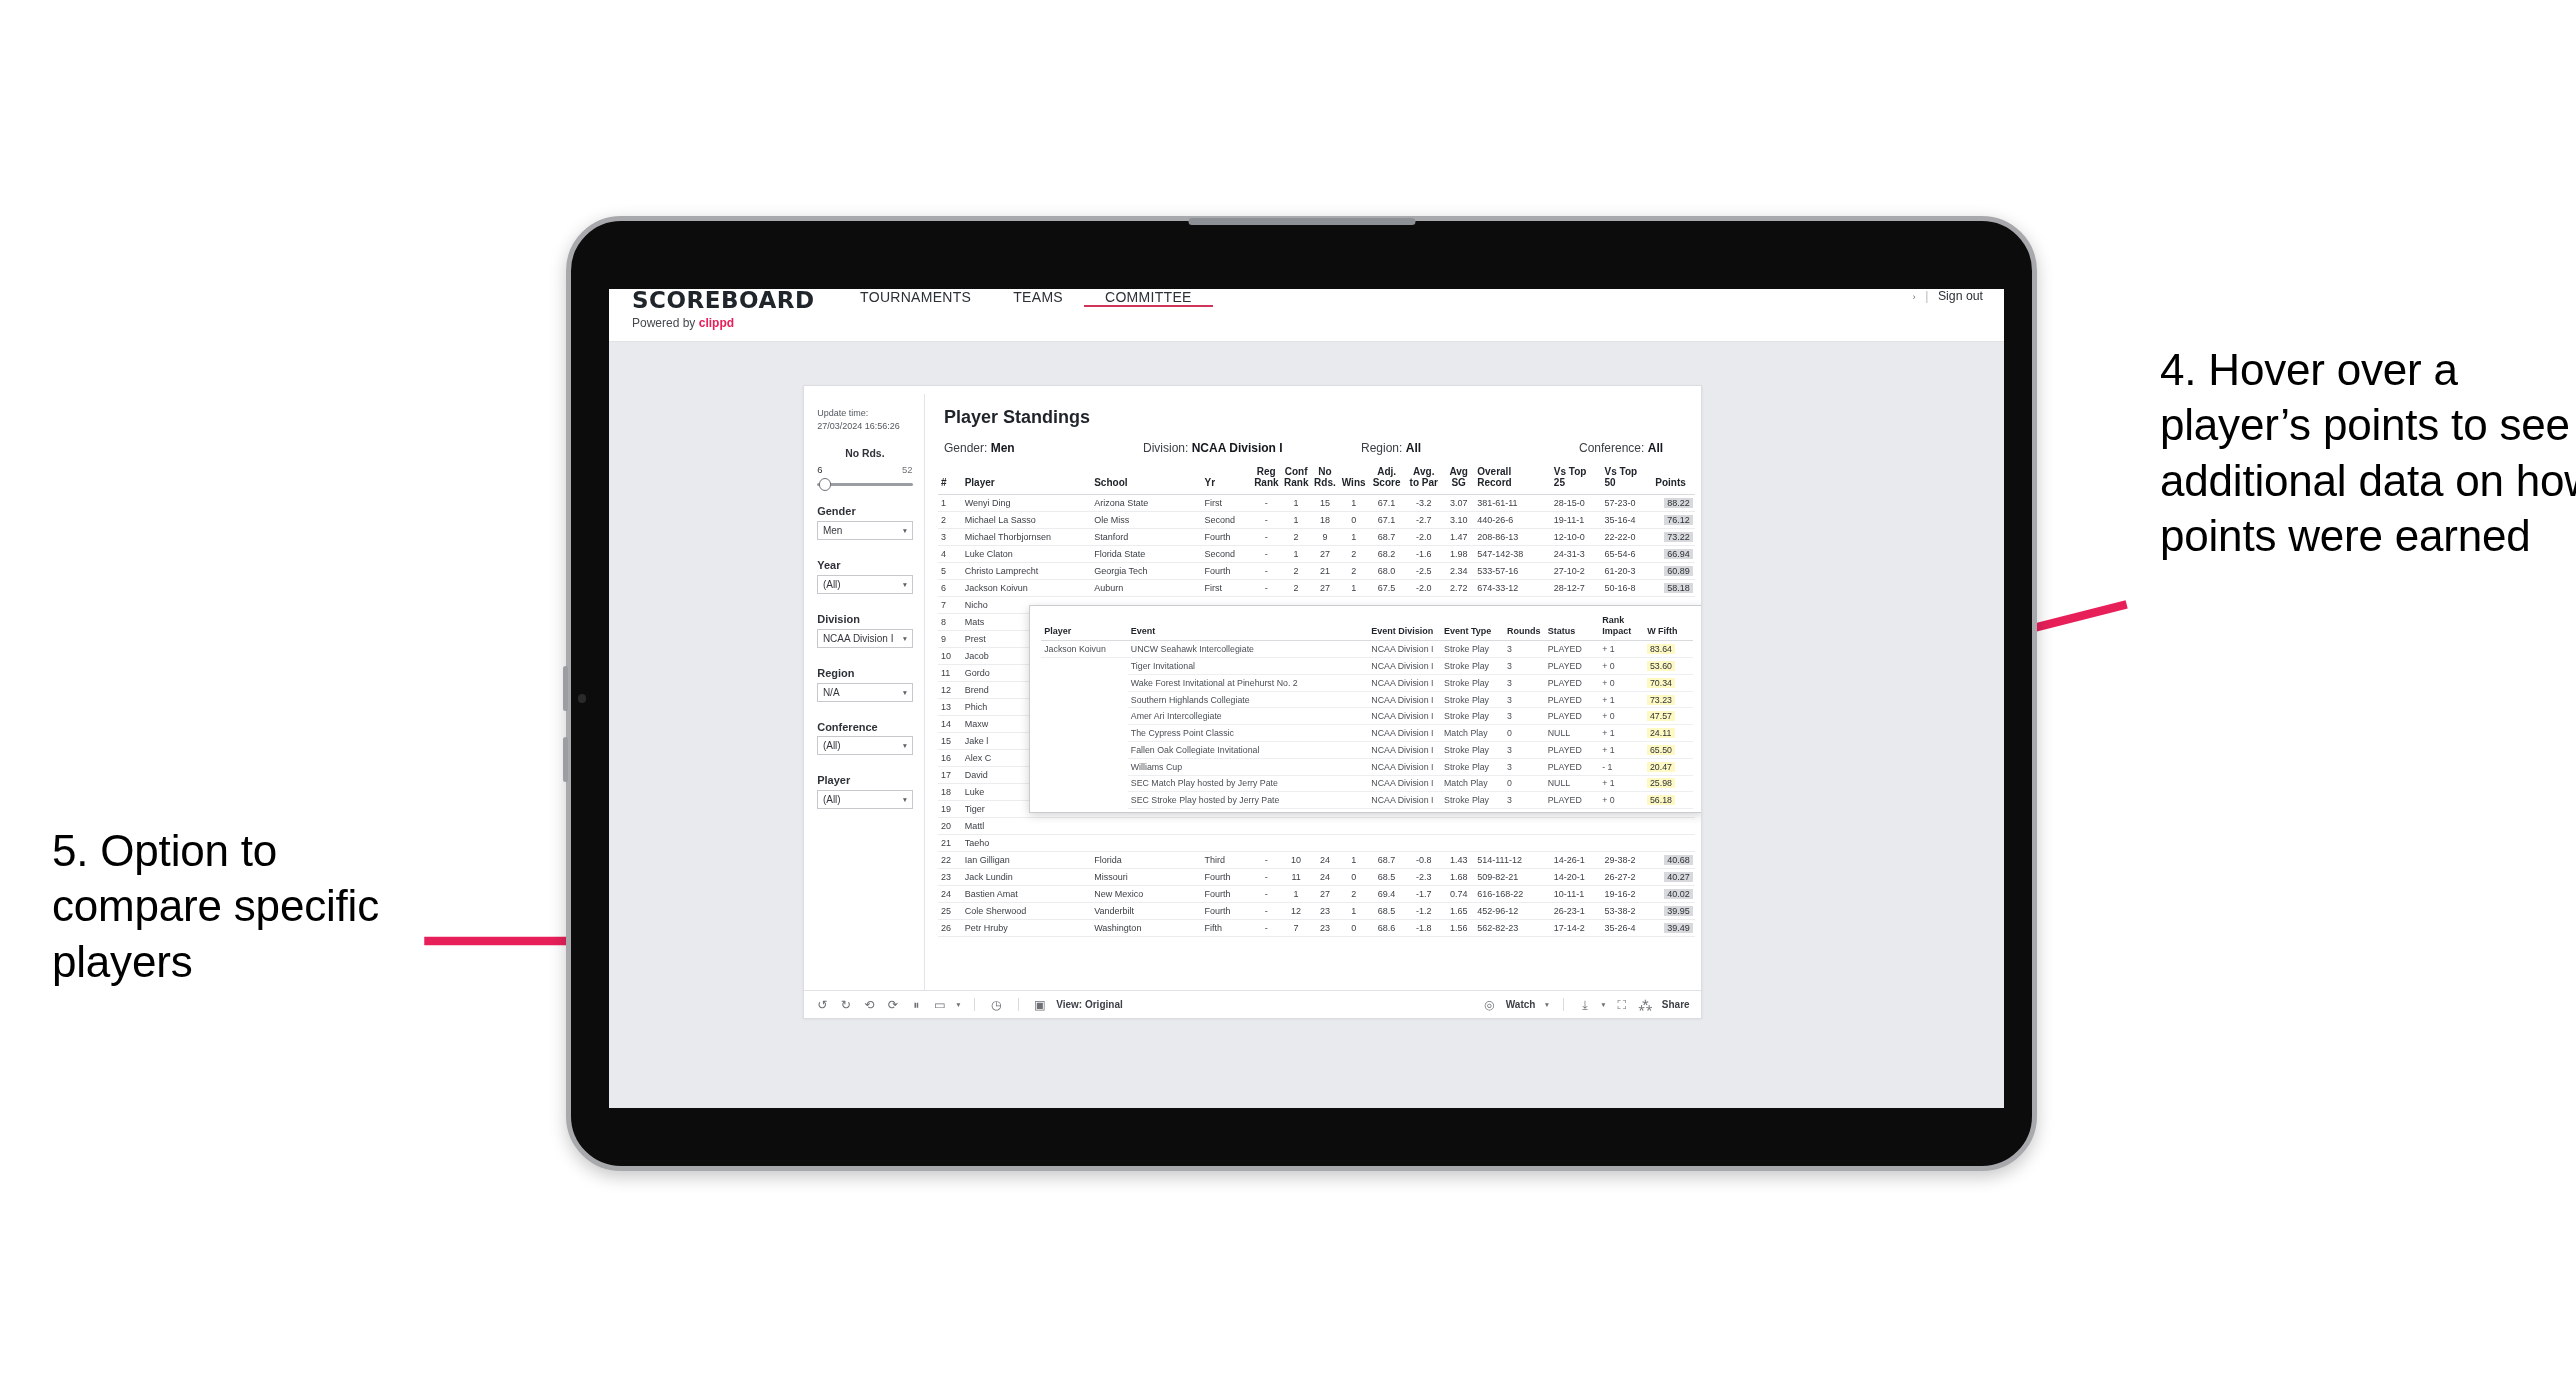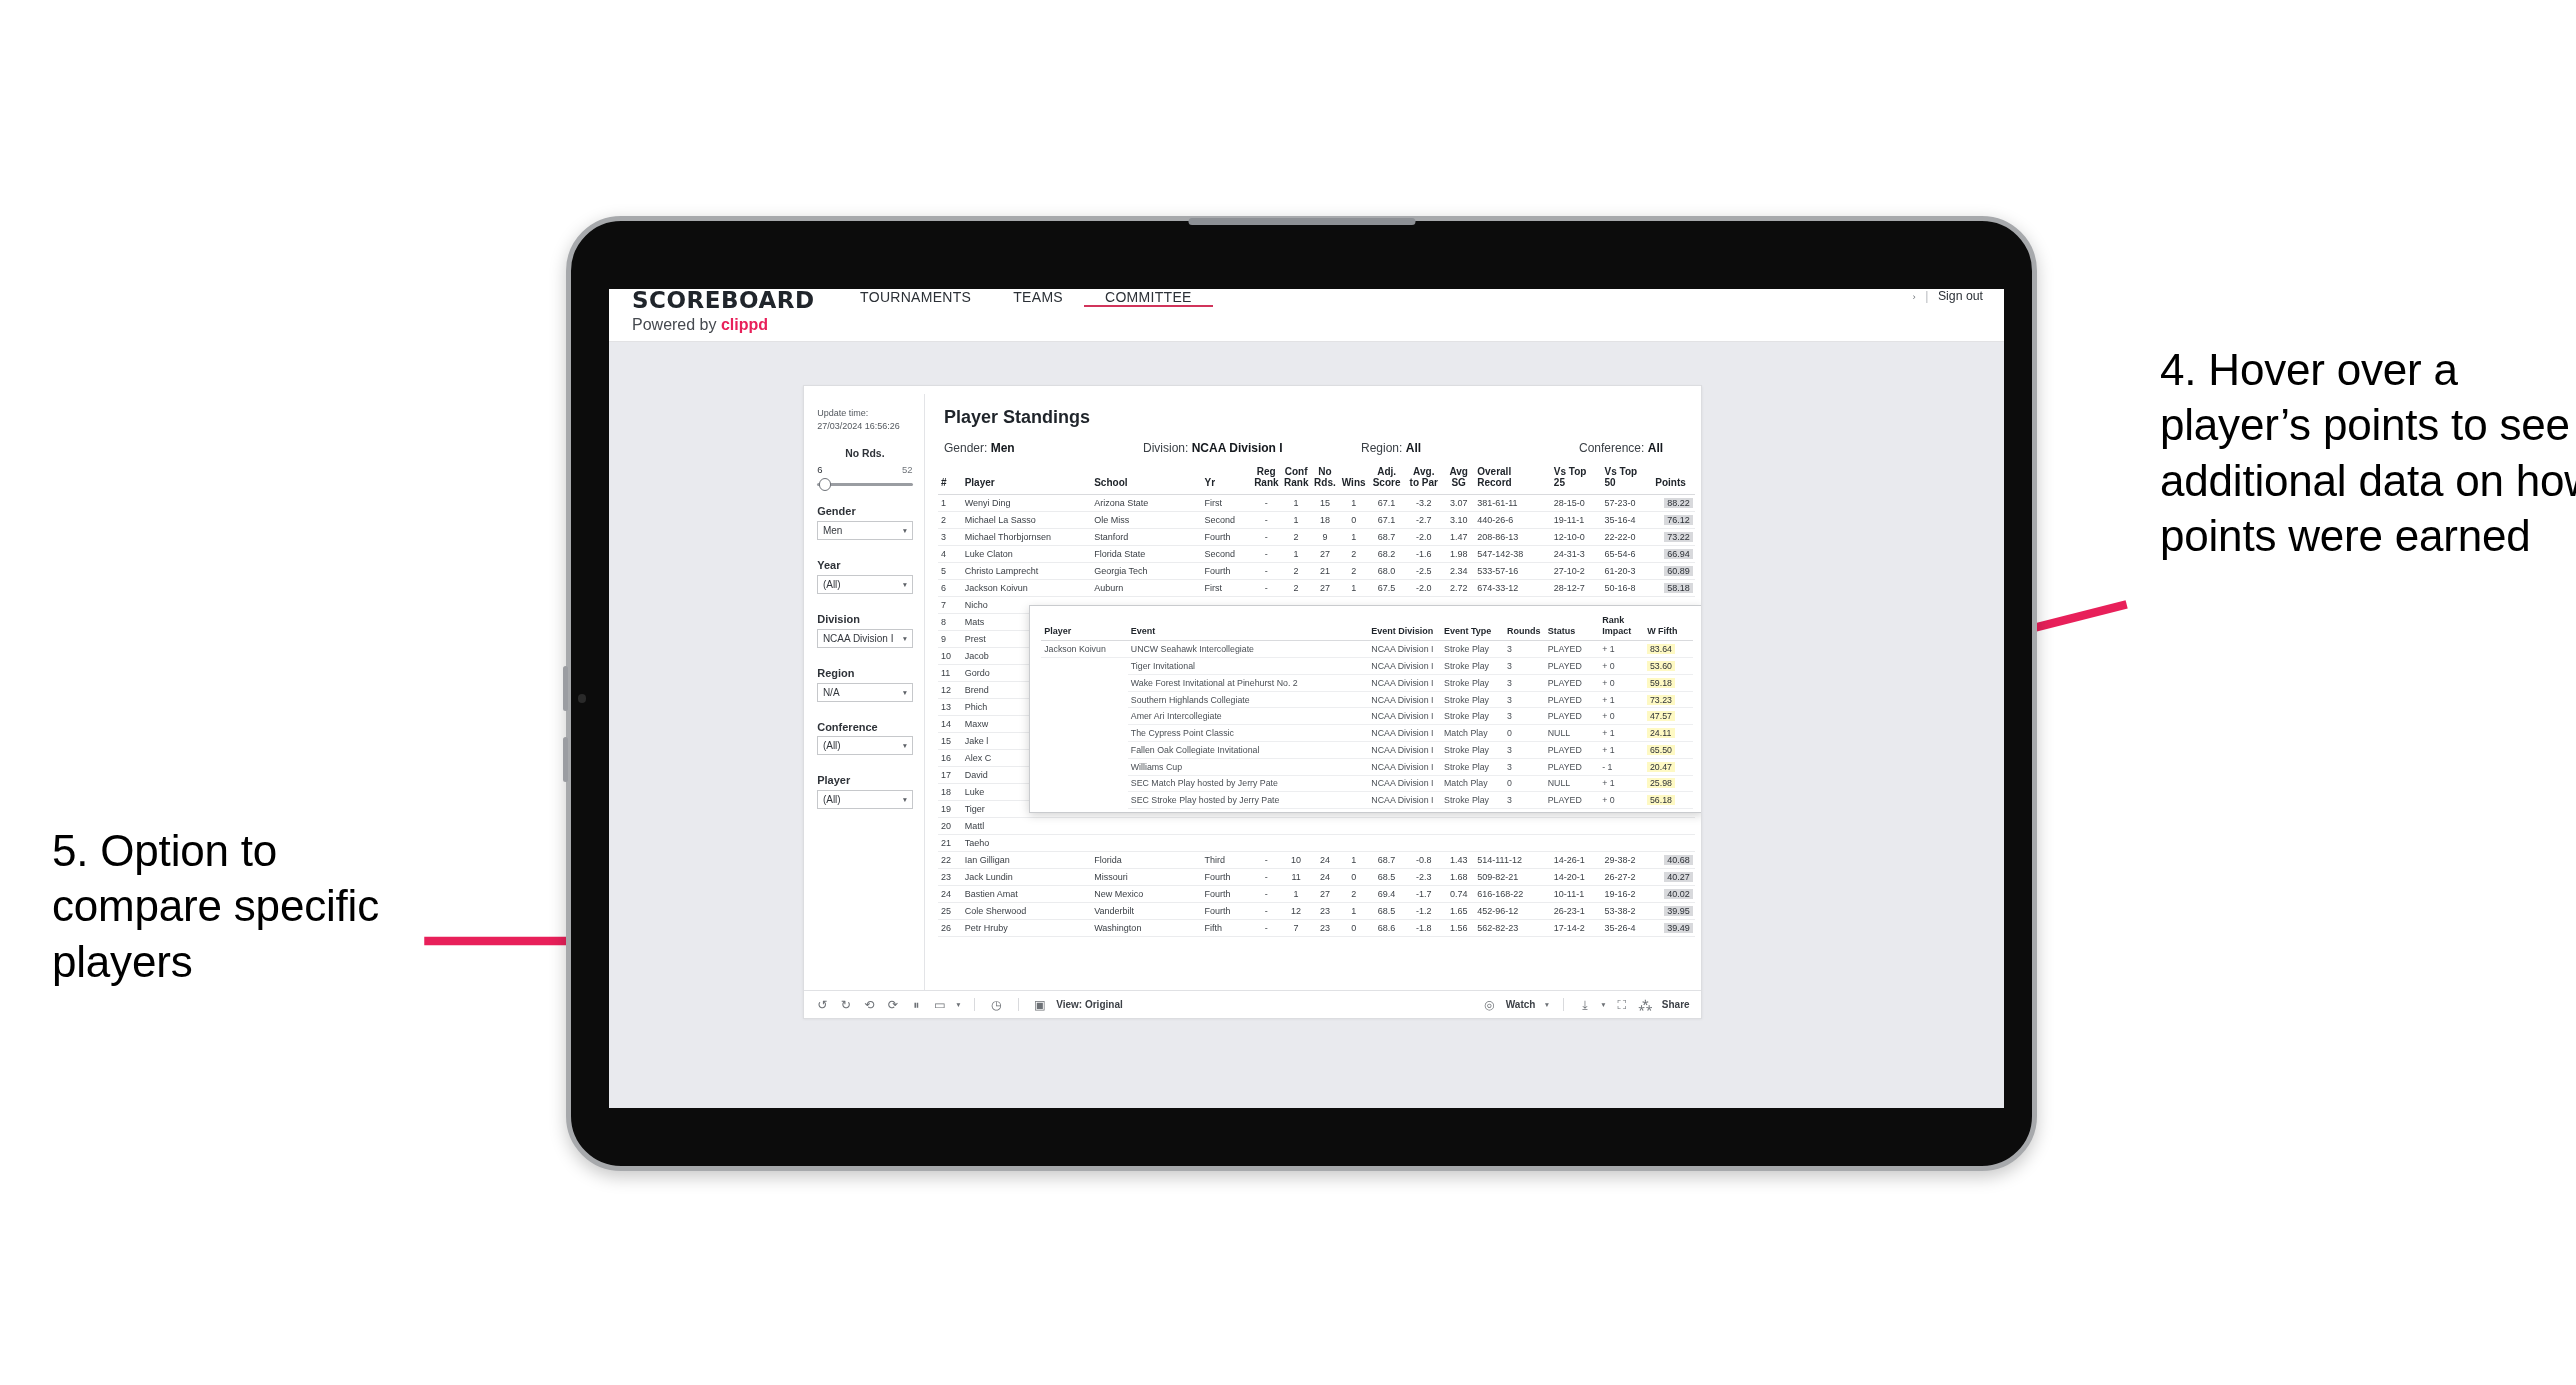--- a/index.html
+++ b/index.html
@@ -58,21 +58,21 @@
   
   .appbar {
     height: 53px; background:#ffffff; display:flex; align-items:flex-start;
     border-bottom: 0.9px solid #e2e2e4;
   }
   .brand { display:flex; flex-direction:column; justify-content:center; padding: 0 24.6px 0 23px; }
   .brand-title {
     font-size: 23px; font-weight: 800; letter-spacing: 0.5px; color:#20252b;
     font-family: "DejaVu Sans", sans-serif; line-height:1;
   }
-  .brand-sub { font-size: 16px; color:#45494f; margin-top: 3.8px; }
+  .brand-sub { font-size: 12px; color:#45494f; margin-top: 3.8px; }
   .brand-sub b { color:#e8205a; font-weight:700; }
 
   .navtabs { display:flex; align-items:stretch; }
   .navtab {
     display:flex; align-items:center; padding: 0 21px;
     font-size: 14px; color:#2b3036; letter-spacing: 0.3px;
     border-bottom: 2.8px solid transparent;
   }
   .navtab.active { border-bottom-color:#d1345b; }
   .appbar-right {
@@ -857,21 +857,21 @@
                           <td class="tt-wpts wpts"><span>53.60</span></td>
                         </tr>
                         <tr>
                           <td class="tt-player" style="border-bottom: none;"></td>
                           <td class="tt-event">Wake Forest Invitational at Pinehurst No. 2</td>
                           <td class="tt-div">NCAA Division I</td>
                           <td class="tt-type">Stroke Play</td>
                           <td class="tt-rounds">3</td>
                           <td class="tt-status">PLAYED</td>
                           <td class="tt-rank">+ 0</td>
-                          <td class="tt-wpts wpts"><span>59.18</span></td>
+                          <td class="tt-wpts wpts"><span>70.34</span></td>
                         </tr>
                         <tr>
                           <td class="tt-player" style="border-bottom: none;"></td>
                           <td class="tt-event">Southern Highlands Collegiate</td>
                           <td class="tt-div">NCAA Division I</td>
                           <td class="tt-type">Stroke Play</td>
                           <td class="tt-rounds">3</td>
                           <td class="tt-status">PLAYED</td>
                           <td class="tt-rank">+ 1</td>
                           <td class="tt-wpts wpts"><span>73.23</span></td>

